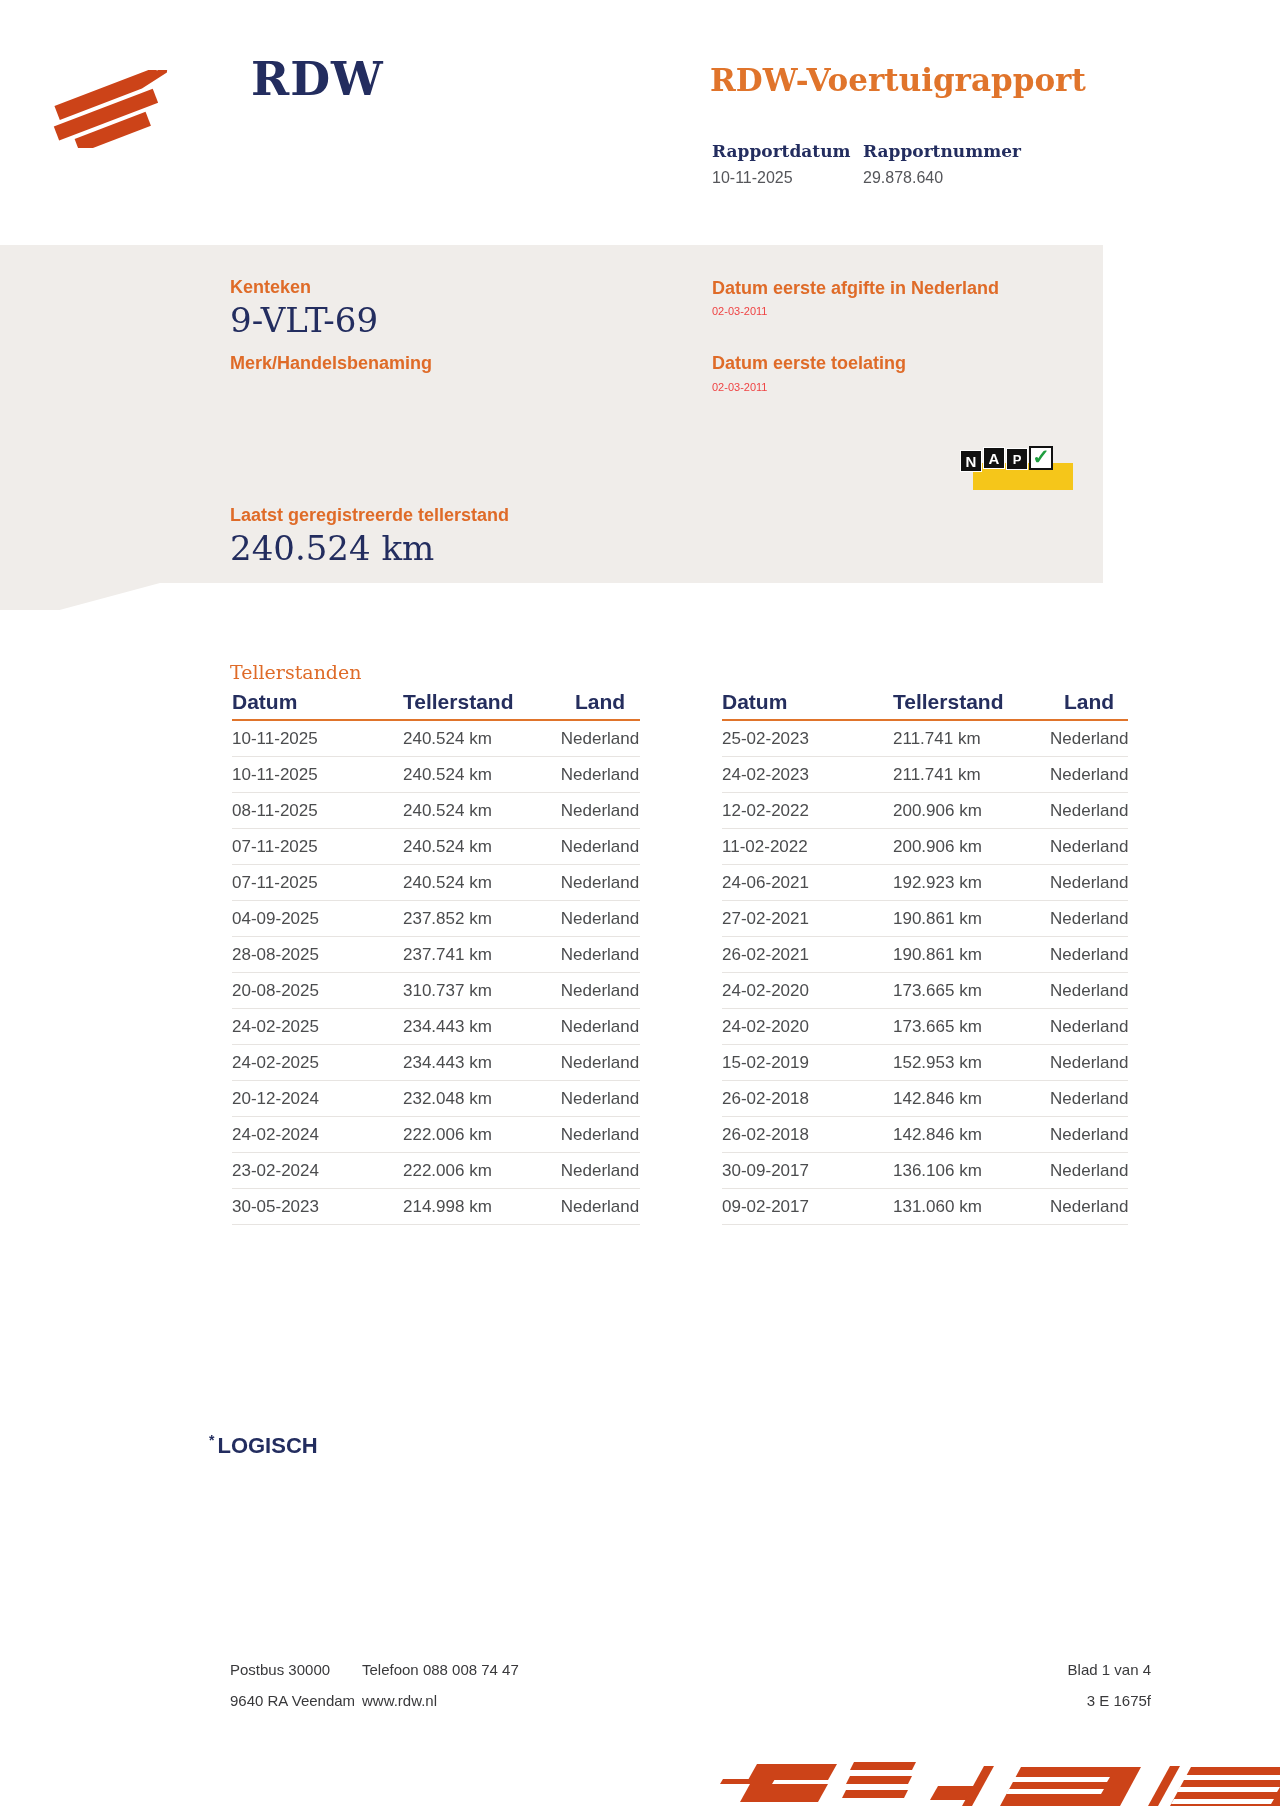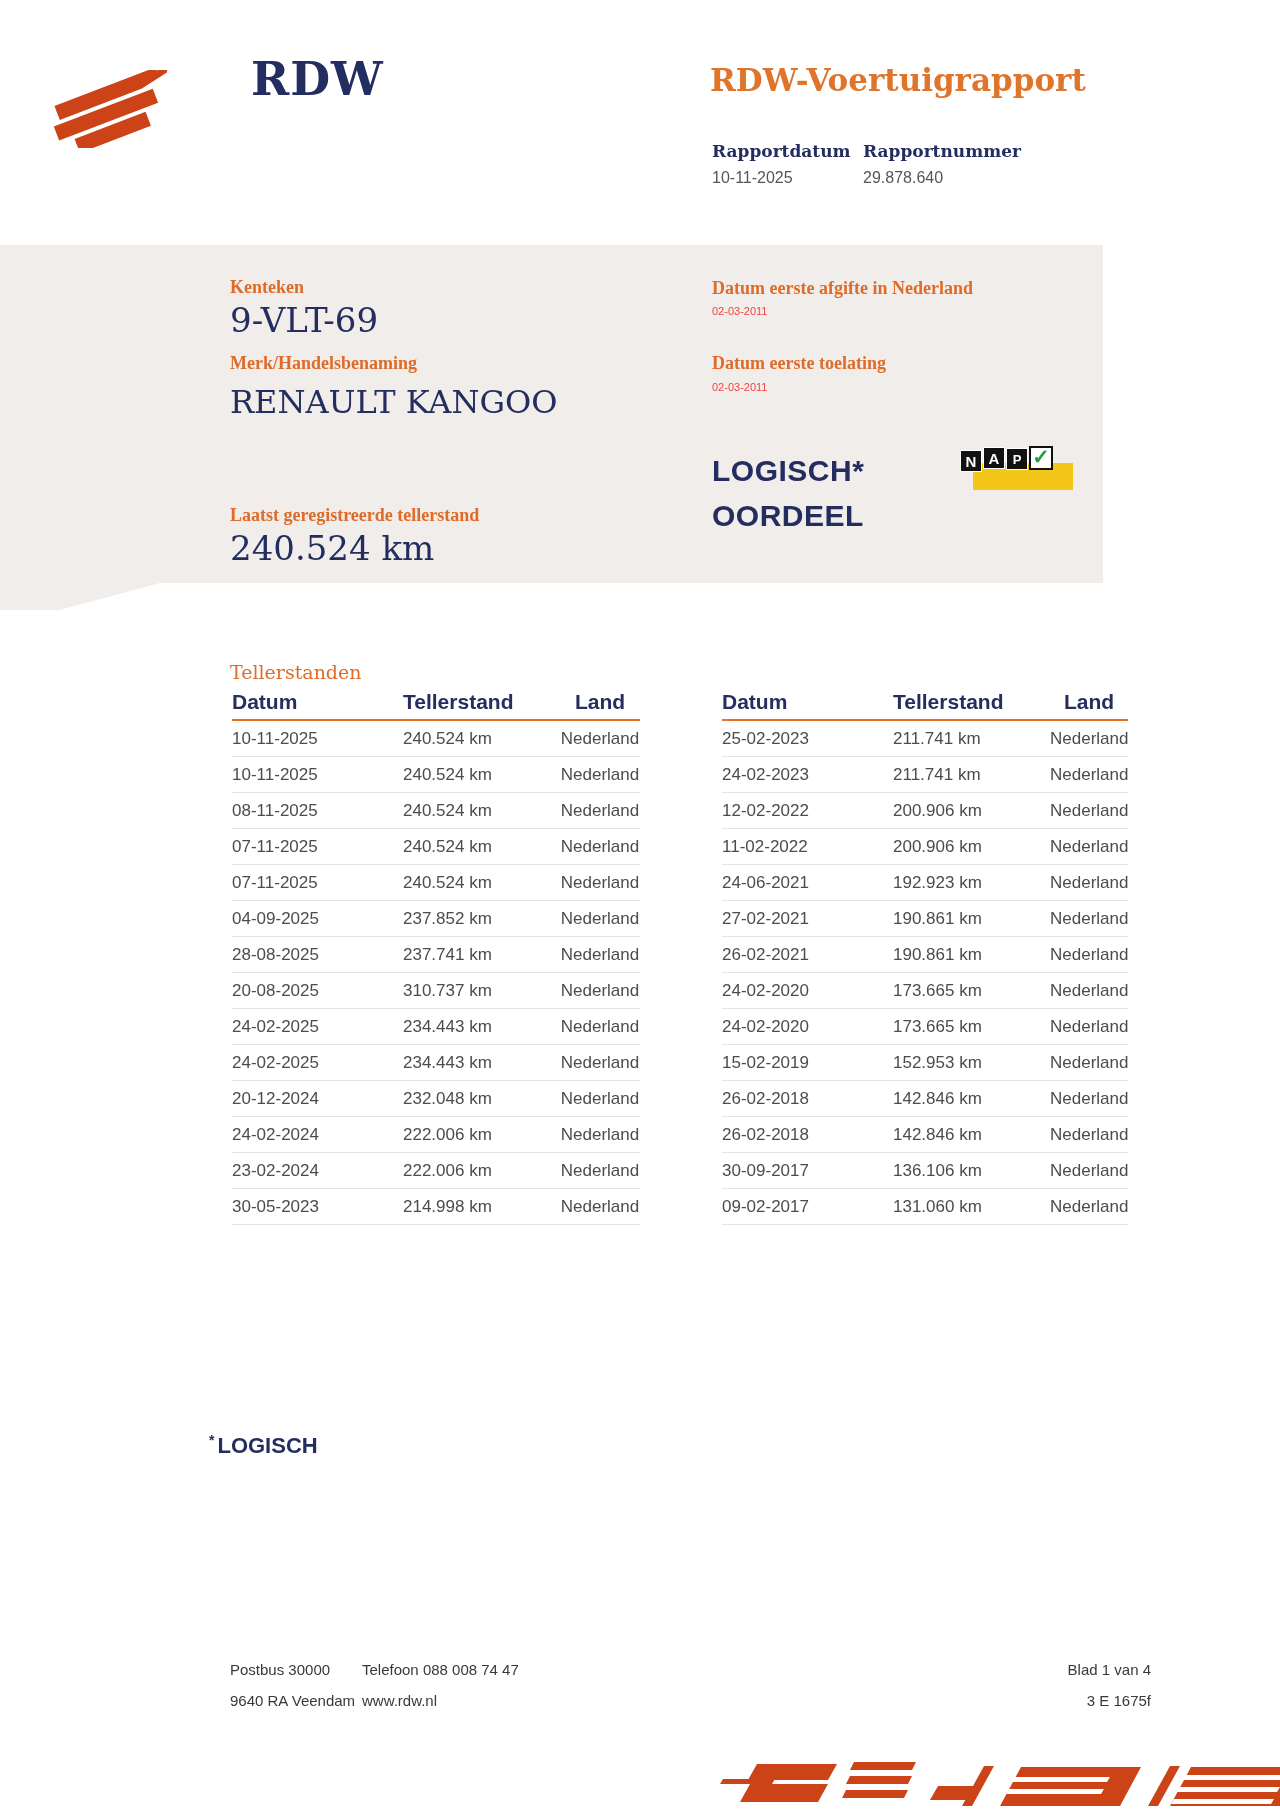--- a/index.html
+++ b/index.html
@@ -11,21 +11,21 @@
   .rdw-logo-text{left:203px;top:52px;font-family:"DejaVu Serif",serif;font-weight:600;
                  font-size:46px;color:#232d5f;letter-spacing:1px;margin-left:48px;}
   .report-title{left:710px;top:62px;font-family:"DejaVu Serif",serif;font-weight:700;
                 font-size:31px;color:#e0742b;}
   .meta-label{font-family:"DejaVu Serif",serif;font-weight:700;font-size:17px;color:#232d5f;}
   .meta-value{font-size:16px;color:#55565a;}
 
   
   .vehicle-panel{left:0;top:245px;width:1103px;height:365px;background:#f0edea;
     clip-path:polygon(0 0,100% 0,100% 92.6%,14.5% 92.6%,5.4% 100%,0 100%);}
-  .field-label{font-family:Liberation Serif, serif;font-weight:700;font-size:18px;color:#df6b28;}
+  .field-label{font-family:Liberation Sans, sans-serif;font-weight:700;font-size:18px;color:#df6b28;}
   .big-value{font-family:"DejaVu Serif",serif;font-size:34px;color:#232d5f;}
   .value-sm{font-size:11px;color:#ef4444;text-align:center;}
   .verdict-big{font-size:30px;font-weight:700;color:#232d5f;line-height:45px;letter-spacing:.5px;}
 
   
   .nap{left:960px;top:446px;width:115px;height:48px;}
   .nap-yellow{position:absolute;left:13px;top:17px;width:100px;height:27px;background:#f5c61a;}
   .nap-tile{position:absolute;width:22px;height:22px;background:#111111;color:#ffffff;
             font-weight:700;font-size:15px;text-align:center;line-height:22px;
             border:1px solid #ffffff;box-sizing:border-box;}
@@ -74,35 +74,30 @@
     <div class="abs meta-label" style="left:863px;top:141px">Rapportnummer</div>
     <div class="abs meta-value" style="left:863px;top:169px">29.878.640</div>
   </div>
 
   <div class="abs vehicle-panel"></div>
 
   <div class="abs field-label" style="left:230px;top:277px">Kenteken</div>
   <div class="abs big-value" style="left:230px;top:300px">9-VLT-69</div>
 
   <div class="abs field-label" style="left:230px;top:353px">Merk/Handelsbenaming</div>
-  <div class="abs big-value" style="left:230px;top:383px;font-size:32px">RENAULT KANGOO</div>
 
   <div class="abs field-label" style="left:230px;top:505px">Laatst geregistreerde tellerstand</div>
   <div class="abs big-value" style="left:230px;top:528px">240.524 km</div>
 
   <div class="abs field-label" style="left:712px;top:278px">Datum eerste afgifte in Nederland</div>
   <div class="abs value-sm" style="left:712px;top:305px">02-03-2011</div>
 
   <div class="abs field-label" style="left:712px;top:353px">Datum eerste toelating</div>
   <div class="abs value-sm" style="left:712px;top:381px">02-03-2011</div>
 
-  <div class="abs verdict-big" style="left:712px;top:448px">
-    <div>LOGISCH*</div>
-    <div>OORDEEL</div>
-  </div>
 
   <div class="abs nap">
     <div class="nap-yellow"></div>
     <div class="nap-tile" style="left:0px;top:4px">N</div>
     <div class="nap-tile" style="left:23px;top:1px">A</div>
     <div class="nap-tile" style="left:46px;top:2px;font-size:13px">P</div>
     <div class="nap-check" style="left:69px;top:0px">✓</div>
   </div>
 
   <div class="abs section-title">Tellerstanden</div>

